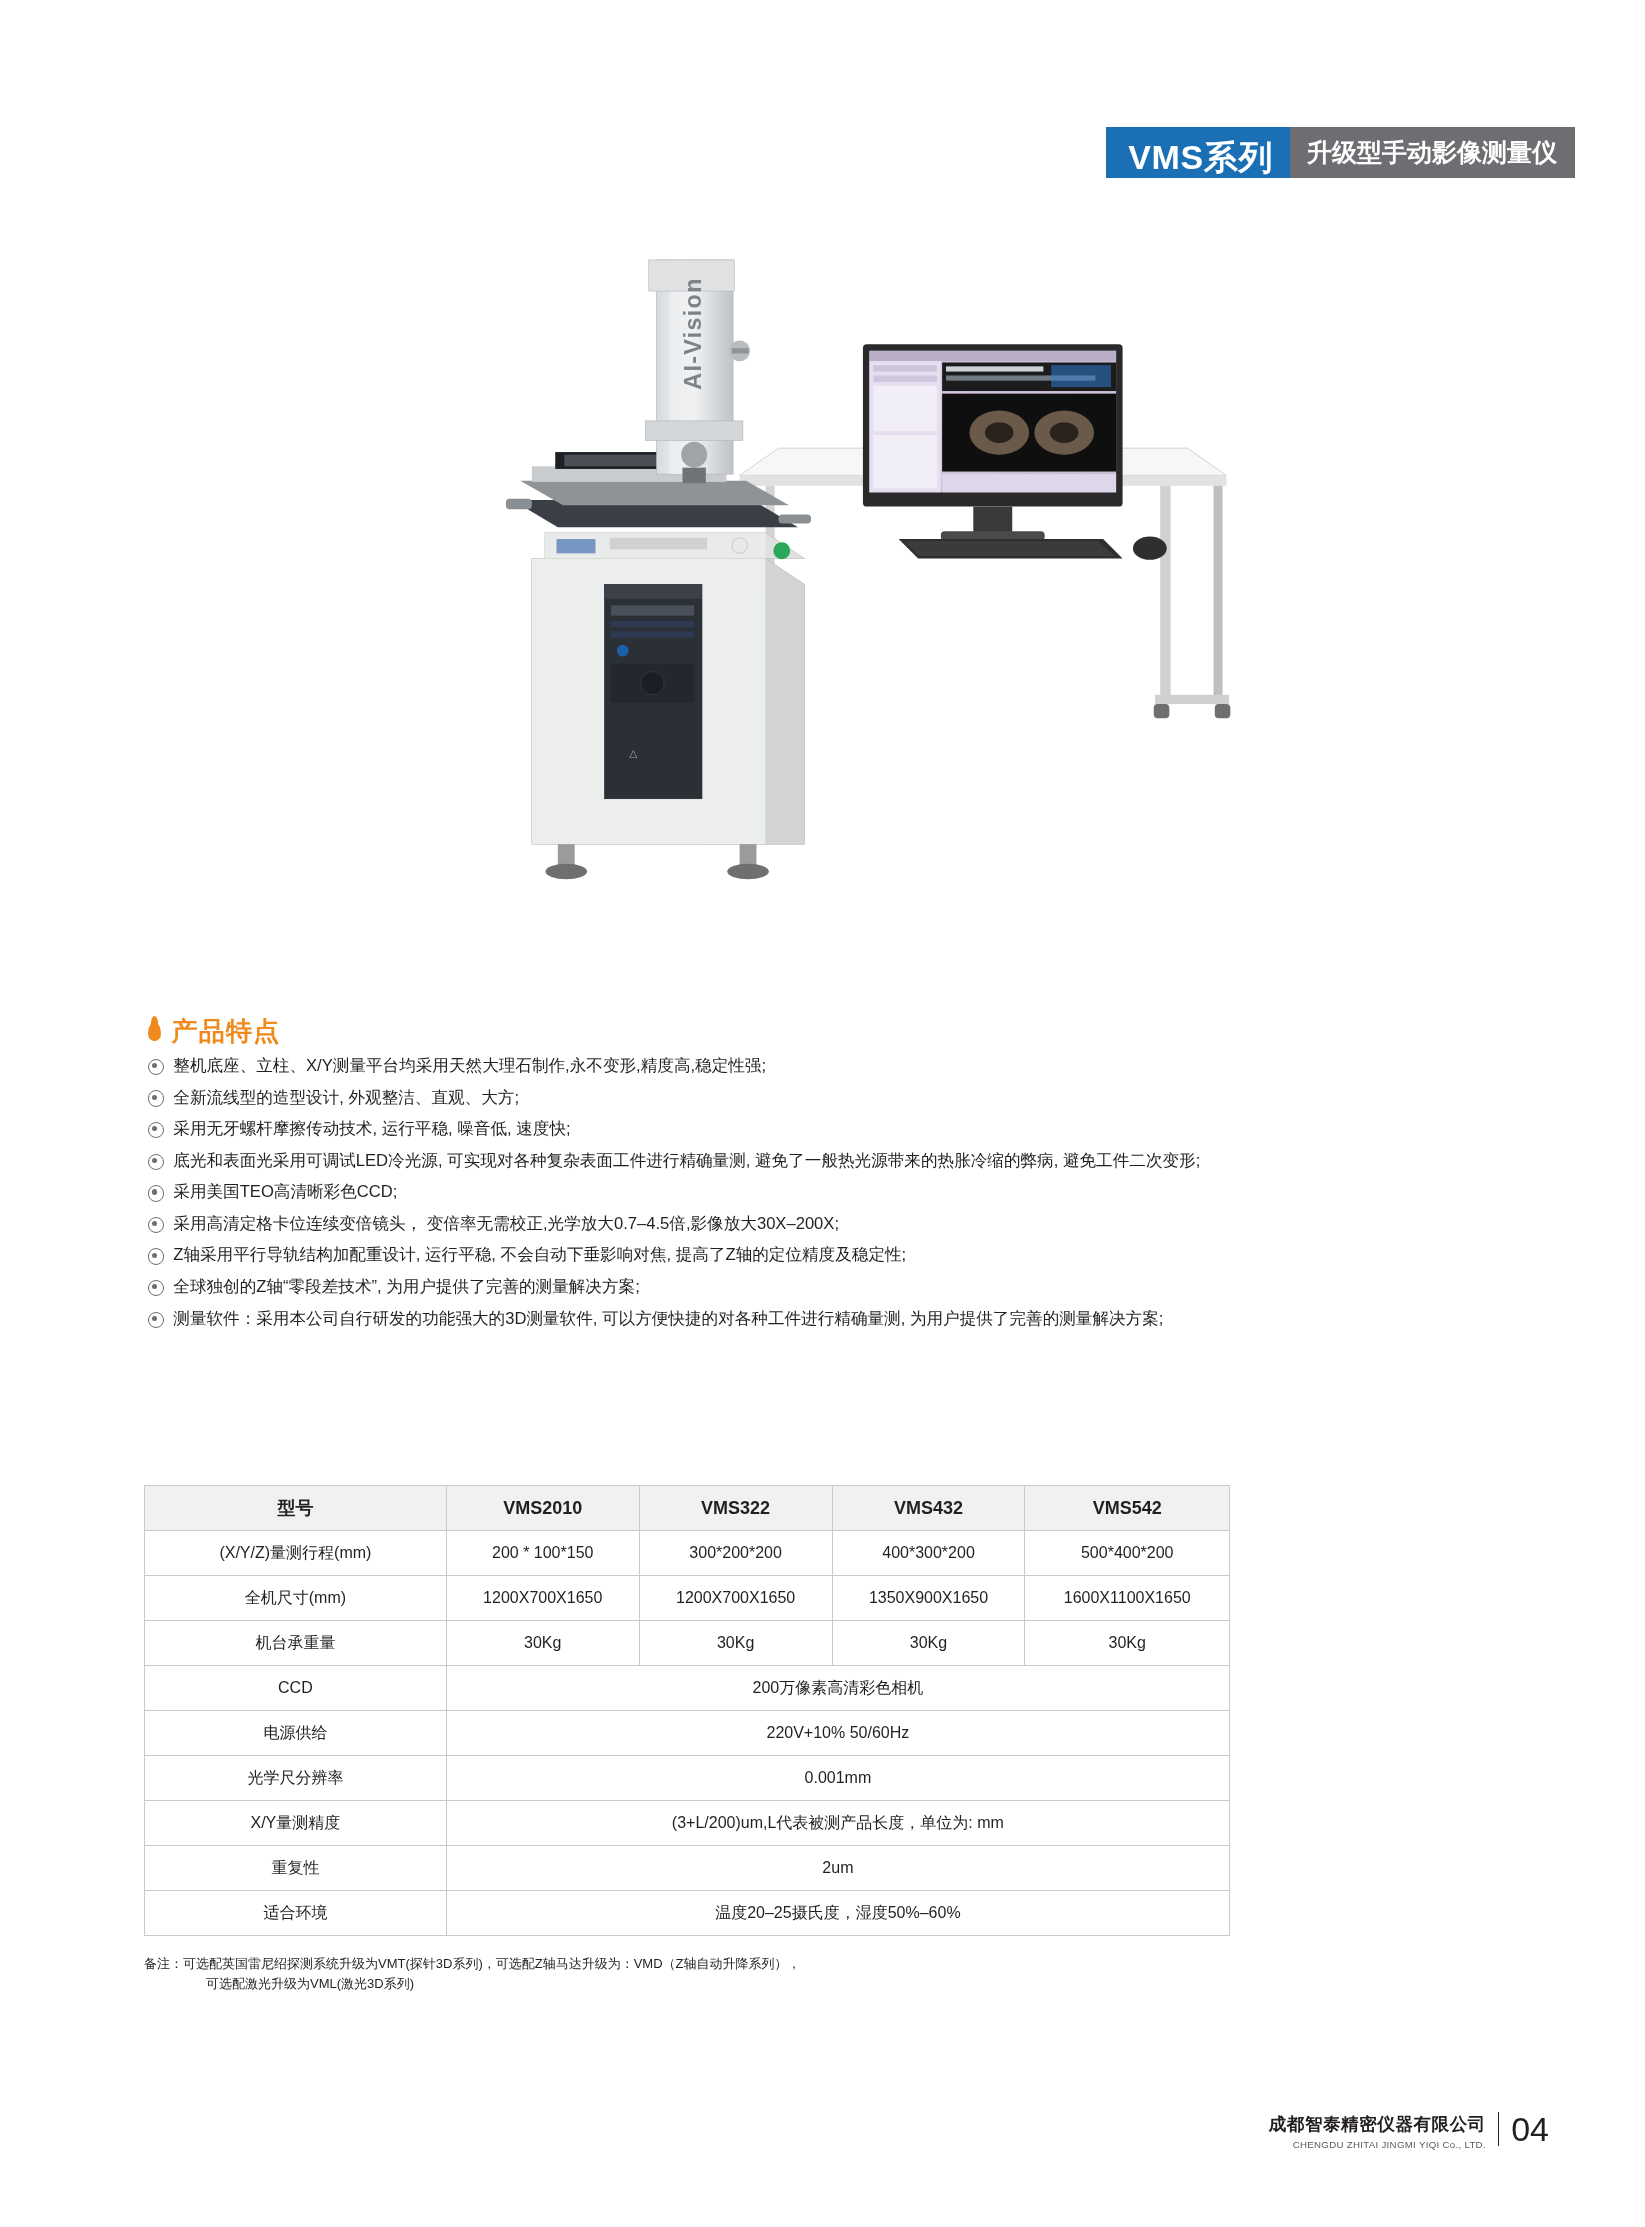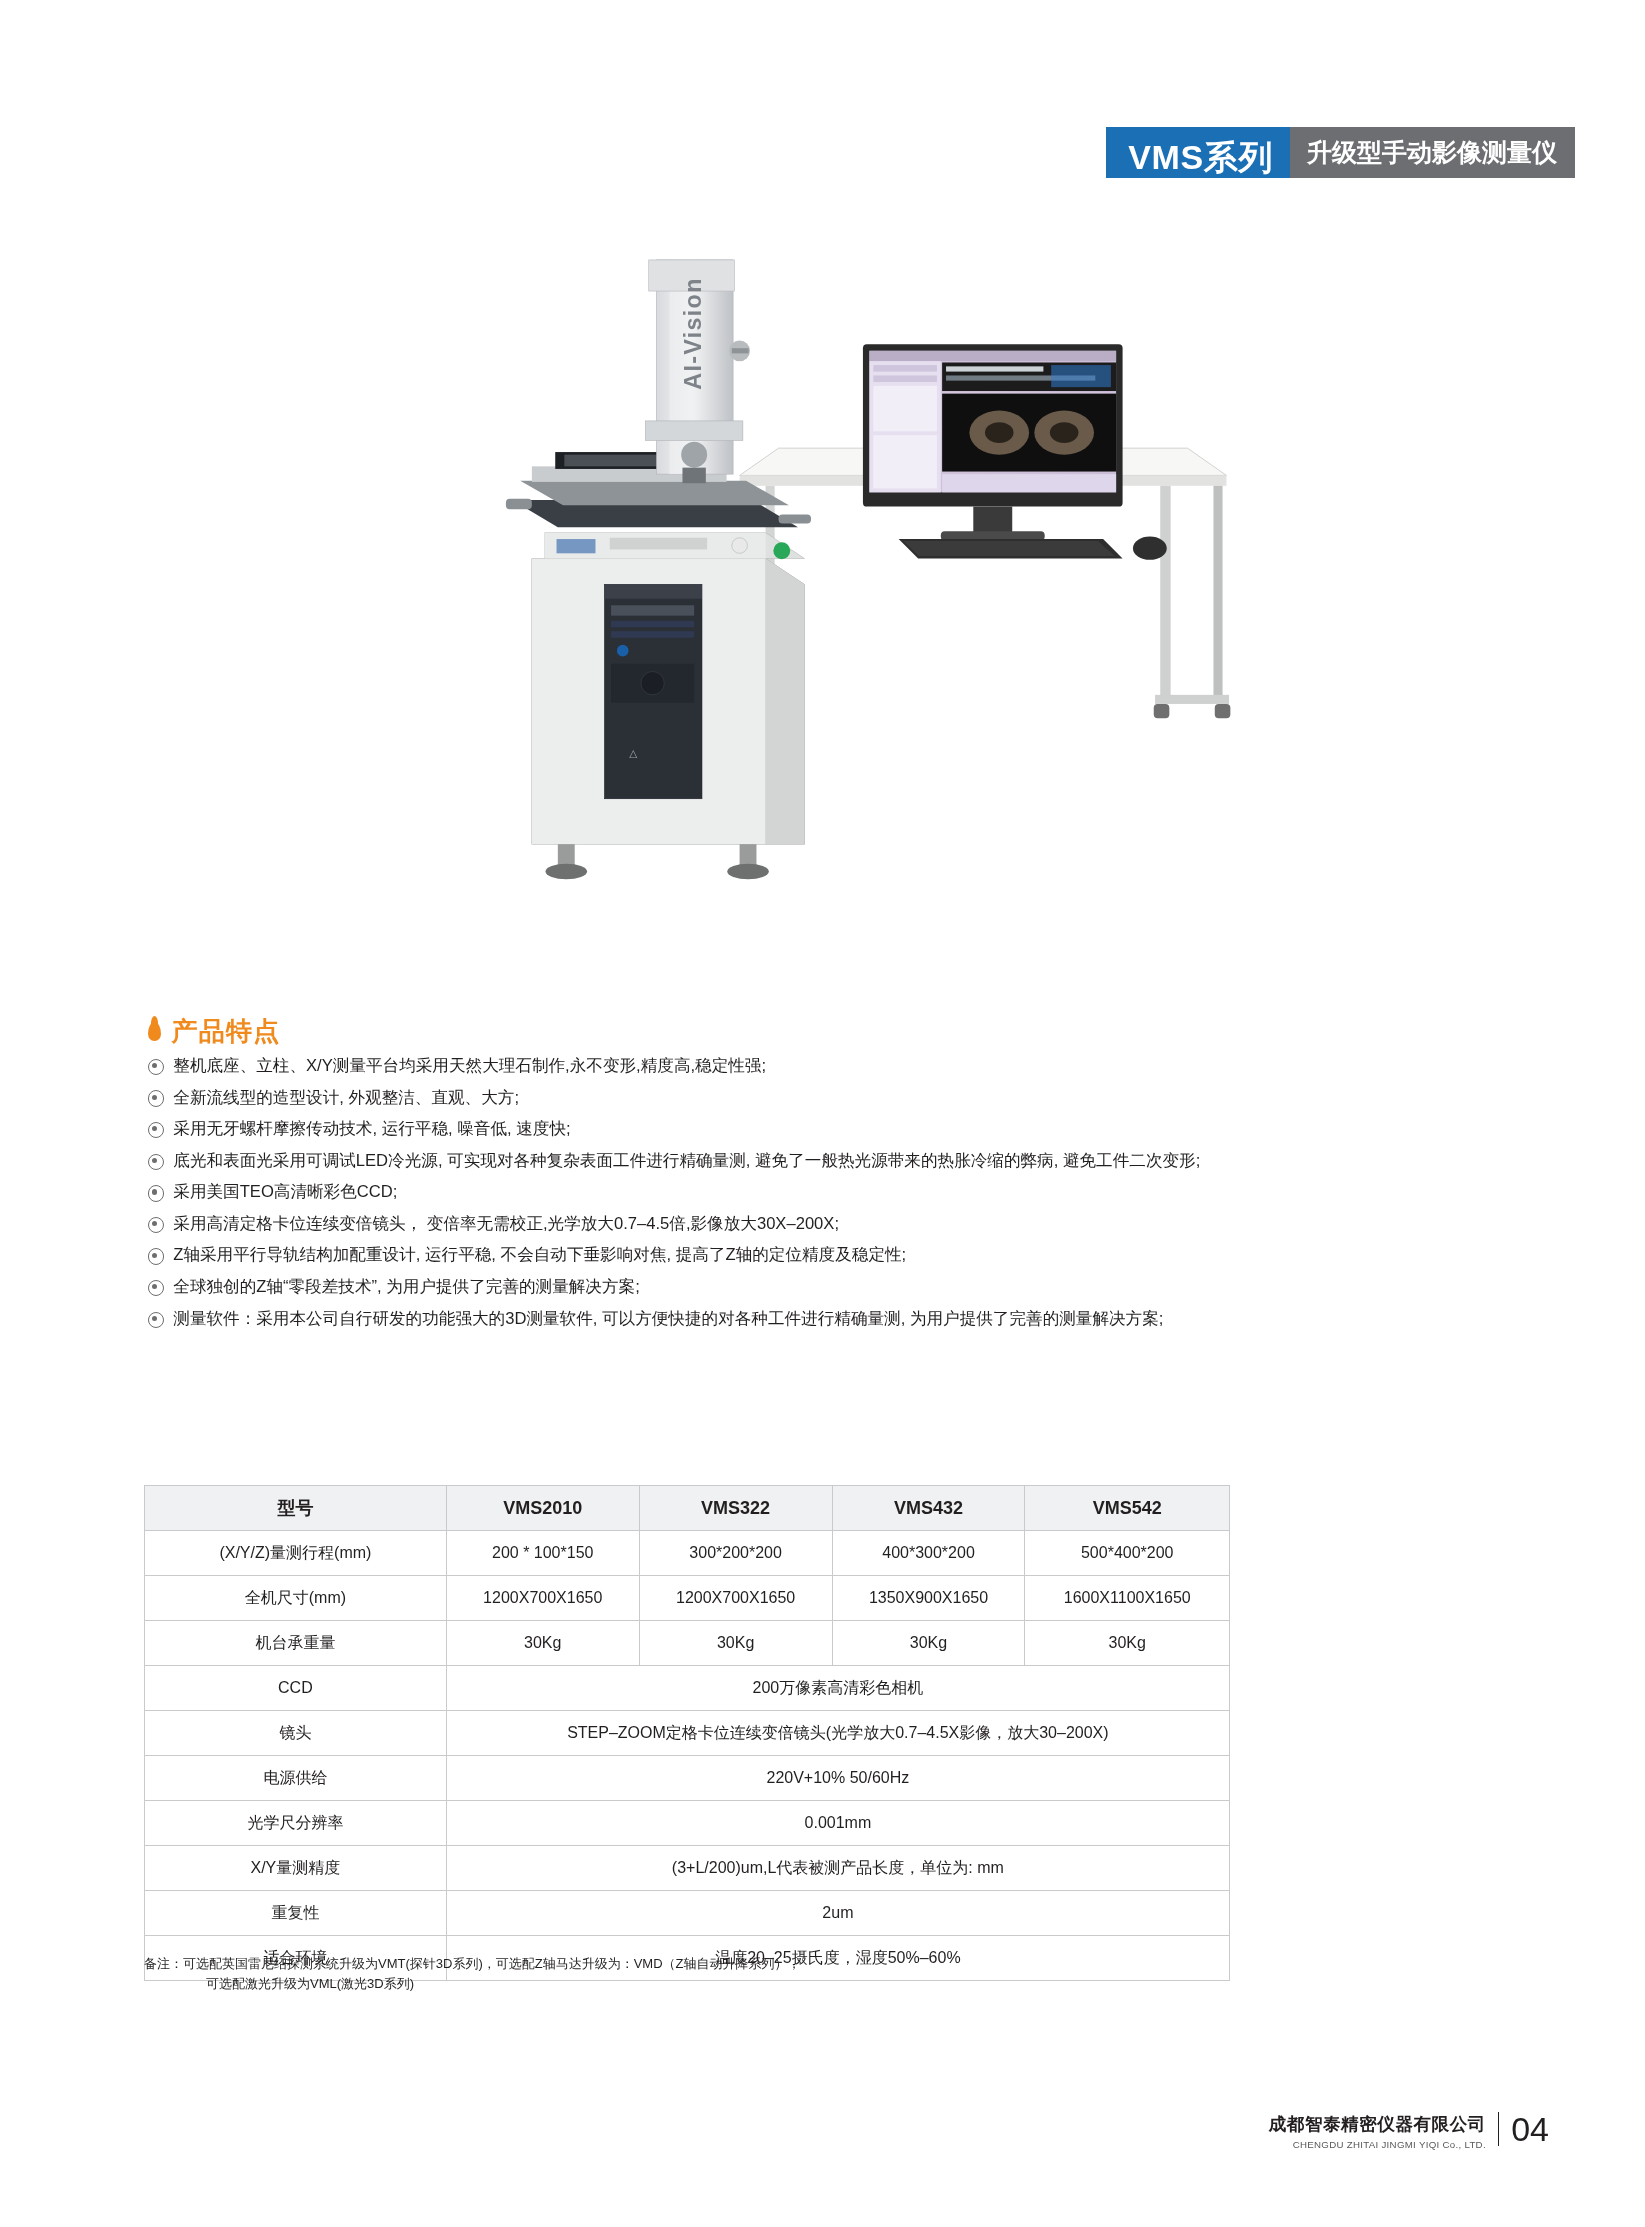--- a/index.html
+++ b/index.html
@@ -417,24 +417,20 @@
       <td>30Kg</td>
       <td>30Kg</td>
       <td>30Kg</td>
       <td>30Kg</td>
     </tr>
     <tr>
       <td class="rowlabel">CCD</td>
       <td colspan="4">200万像素高清彩色相机</td>
     </tr>
     <tr>
-      <td class="rowlabel">镜头</td>
-      <td colspan="4">STEP–ZOOM定格卡位连续变倍镜头(光学放大0.7–4.5X影像，放大30–200X)</td>
-    </tr>
-    <tr>
       <td class="rowlabel">电源供给</td>
       <td colspan="4">220V+10% 50/60Hz</td>
     </tr>
     <tr>
       <td class="rowlabel">光学尺分辨率</td>
       <td colspan="4">0.001mm</td>
     </tr>
     <tr>
       <td class="rowlabel">X/Y量测精度</td>
       <td colspan="4">(3+L/200)um,L代表被测产品长度，单位为: mm</td>

